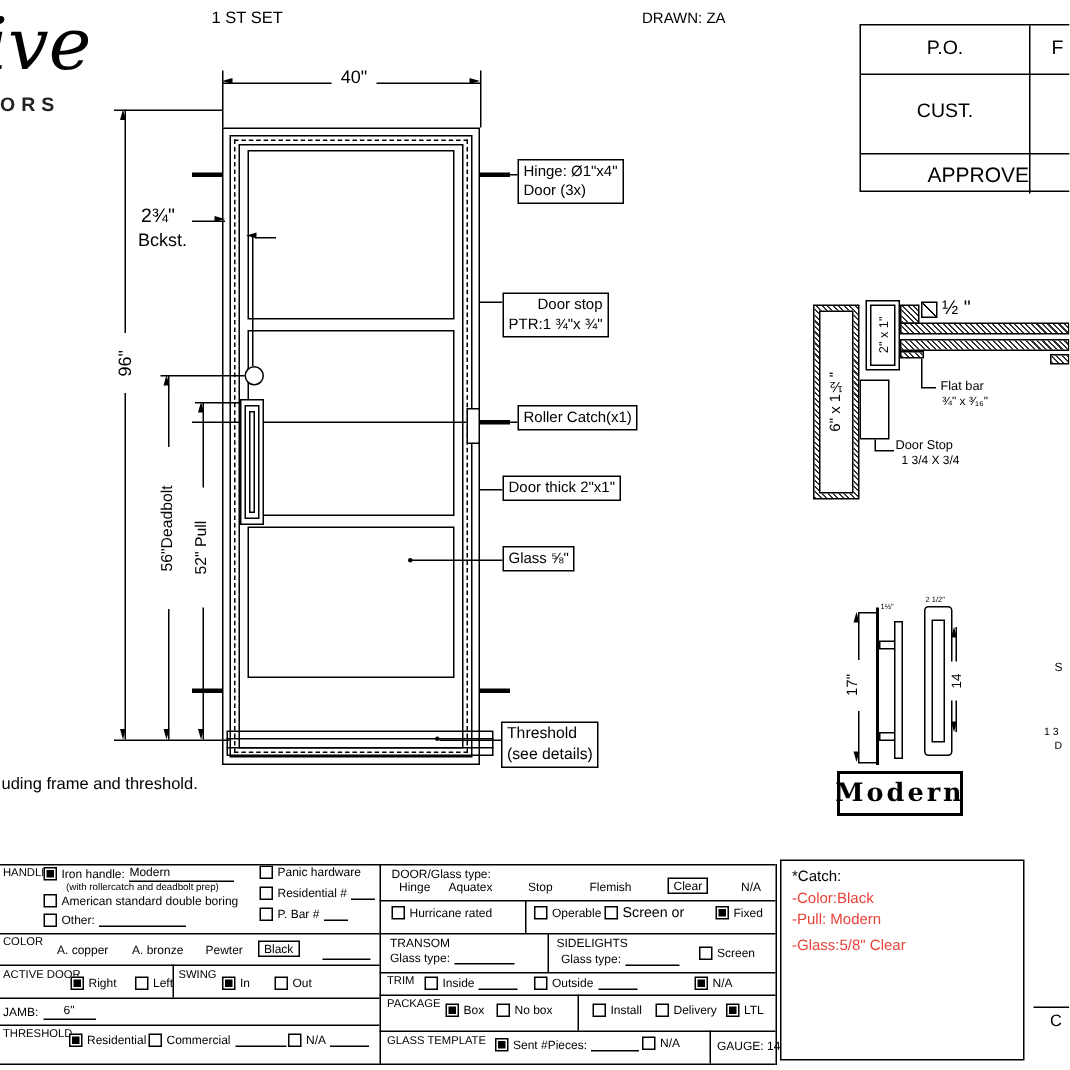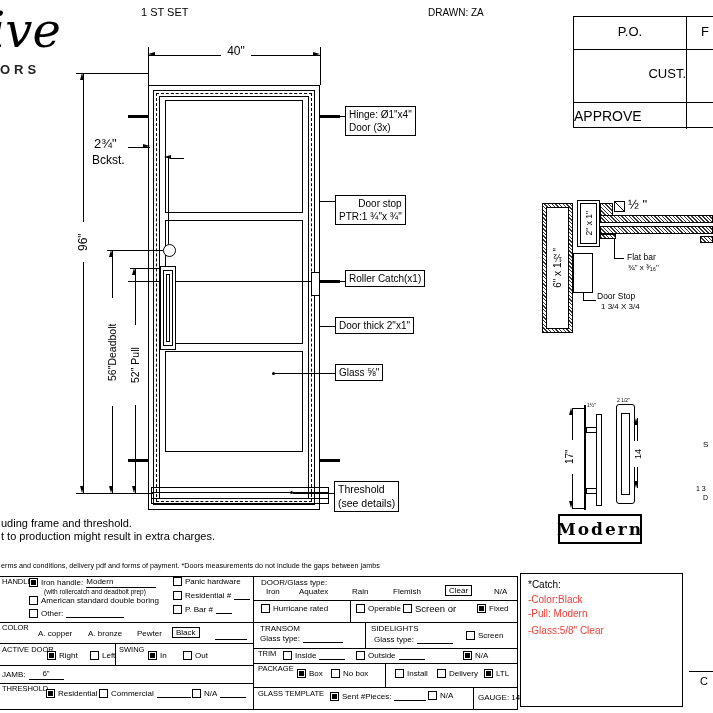--- a/index.html
+++ b/index.html
@@ -42,22 +42,22 @@
   <div class="txt" style="left:-10px;top:2px;font-family:'DejaVu Serif',serif;font-style:italic;font-size:48px">ive</div>
   <div class="txt" style="left:0px;top:62px;font-size:13px;letter-spacing:4px;font-weight:bold;color:#222">ORS</div>
   <div class="txt" style="left:141px;top:6px;font-size:11px">1 ST SET</div>
   <div class="txt" style="left:428px;top:7px;font-size:10px">DRAWN: ZA</div>
 
   <div class="box" style="left:573px;top:16px;width:145px;height:112px">
     <div class="hl" style="left:0;top:32px;width:145px"></div>
     <div class="hl" style="left:0;top:85px;width:145px"></div>
     <div class="vl" style="left:112px;top:0;height:112px"></div>
     <div class="txt" style="left:0;top:7px;width:112px;text-align:center;font-size:13px">P.O.</div>
-    <div class="txt" style="left:0;top:49px;width:112px;text-align:right;font-size:13px">CUST.</div>
-    <div class="txt" style="left:0;top:91px;width:112px;text-align:left;font-size:14px">APPROVE</div>
+    <div class="txt" style="left:0;top:49px;width:112px;text-align:center;font-size:13px">CUST.</div>
+    <div class="txt" style="left:0;top:91px;width:112px;text-align:right;font-size:14px">APPROVE</div>
     <div class="txt" style="left:127px;top:7px;font-size:13px">F</div>
   </div>
 
   <div class="vl" style="left:148px;top:47px;height:38px"></div>
   <div class="vl" style="left:320px;top:47px;height:38px"></div>
   <div class="hl" style="left:148px;top:55px;width:172px"></div>
   <div class="arr l" style="left:148px;top:52px"></div>
   <div class="arr r" style="left:313px;top:52px"></div>
   <div class="dim" style="left:221px;top:44px;width:30px;height:14px;font-size:12px">40"</div>
 
@@ -187,22 +187,20 @@
   <div class="arr d" style="left:634px;top:481px"></div>
   <div class="dim vt" style="left:631px;top:441px;width:13px;height:26px;font-size:9px">14</div>
 
   <div class="box serifbox" style="left:558px;top:514px;width:84px;height:30px;border-width:2px;display:flex;align-items:center;justify-content:center;font-size:17px">Modern</div>
 
   <div class="txt fs8" style="left:703px;top:440px">S</div>
   <div class="txt fs7" style="left:696px;top:485px">1 3</div>
   <div class="txt fs7" style="left:703px;top:494px">D</div>
 
   <div class="txt" style="left:1px;top:517px;font-size:11px">uding frame and threshold.</div>
-  <div class="txt" style="left:1px;top:530px;font-size:11px">t to production might result in extra charges.</div>
-  <div class="txt" style="left:1px;top:561px;font-size:7.2px">erms and conditions, delivery pdf and forms of payment. *Doors measurements do not include the gaps between jambs</div>
 
   <div class="hl" style="left:0;top:576px;width:517px"></div>
   <div class="hl" style="left:0;top:709px;width:517px"></div>
   <div class="vl" style="left:253px;top:576px;height:134px"></div>
   <div class="vl" style="left:517px;top:576px;height:134px"></div>
   <div class="hl" style="left:0;top:622px;width:253px"></div>
   <div class="hl" style="left:0;top:643px;width:253px"></div>
   <div class="hl" style="left:0;top:665px;width:253px"></div>
   <div class="hl" style="left:0;top:683px;width:253px"></div>
   <div class="vl" style="left:115px;top:643px;height:22px"></div>
@@ -297,27 +295,27 @@
       <span class="ul" style="width:34px"></span>
   </div>
   <div class="fi" style="left:192px;top:689px">
     <span class="cb"></span>
     <span>N/A</span>
       <span class="ul" style="width:26px"></span>
   </div>
 
   <div class="txt fs8" style="left:261px;top:578px">DOOR/Glass type:</div>
   <div class="fi" style="left:266px;top:587px">
-      <span>Iron</span>
+      <span>Hinge</span>
     </div>
   <div class="fi" style="left:299px;top:587px">
       <span>Aquatex</span>
     </div>
   <div class="fi" style="left:352px;top:587px">
-      <span>Rain</span>
+      <span>Stop</span>
     </div>
   <div class="fi" style="left:393px;top:587px">
       <span>Flemish</span>
     </div>
   <div class="fi" style="left:445px;top:585px">
       <span class="optbox">Clear</span>
     </div>
   <div class="fi" style="left:494px;top:587px">
       <span>N/A</span>
     </div>

